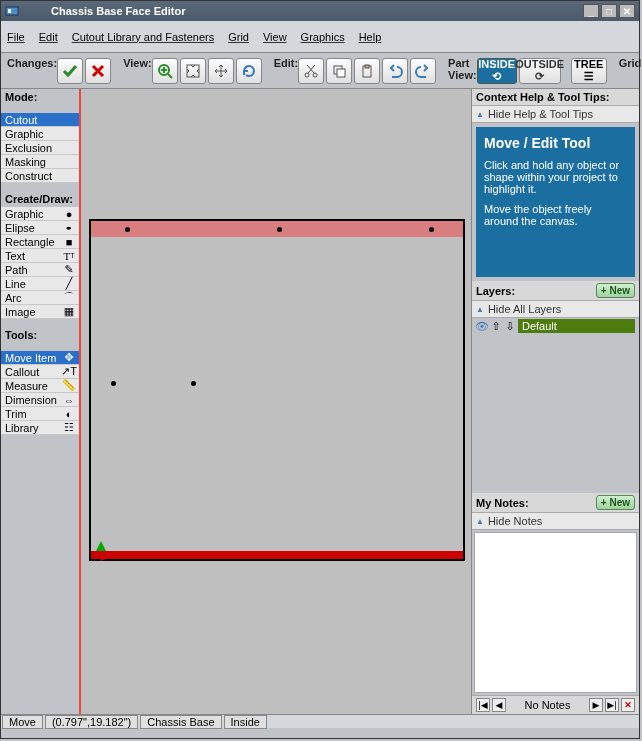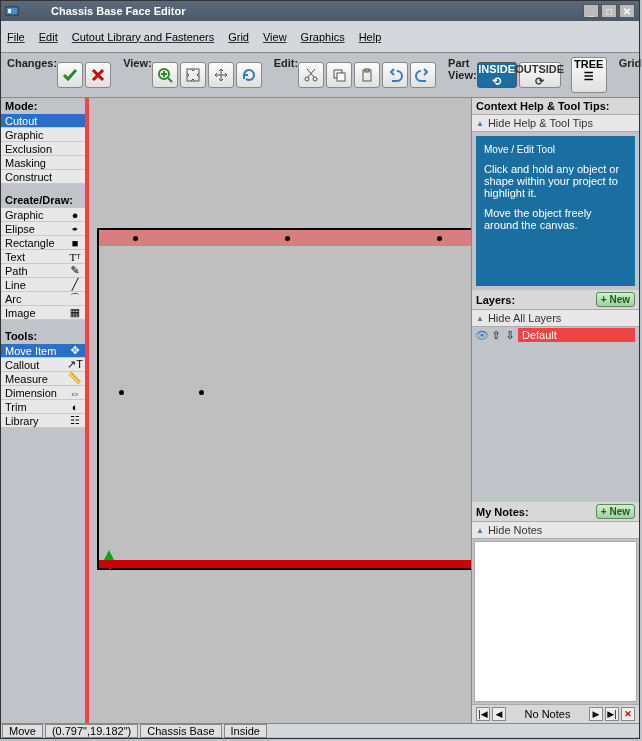--- a/index.html
+++ b/index.html
@@ -13,45 +13,45 @@
 .menubar span { text-decoration: underline; text-decoration-color: #333; }
 .toolbar-area { display: flex; padding: 4px 6px; gap: 12px; border-bottom: 1px solid #888; background: #c0c4c8; }
 .tb-group { display: flex; }
 .tb-label { font-weight: bold; color: #222; margin-bottom: 2px; }
 .tb-row { display: flex; gap: 2px; align-items: center; }
 .tb-btn { width: 26px; height: 26px; background: linear-gradient(#fcfcfc,#e0e0e0); border: 1px solid #888; border-radius: 3px; display: flex; align-items: center; justify-content: center; cursor: pointer; }
 .tb-btn.green svg { color: #2a8a2a; }
 .tb-btn.red svg { color: #c00; }
 .inside-btn { background: #1a6ea0; color: #fff; font-size: 9px; font-weight: bold; padding: 2px 4px; border: 1px solid #555; border-radius: 3px; height: 26px; width: 40px; display: flex; flex-direction: column; align-items: center; justify-content: center; }
 .outside-btn { background: linear-gradient(#fcfcfc,#e0e0e0); color: #333; font-size: 9px; font-weight: bold; padding: 2px 4px; border: 1px solid #888; border-radius: 3px; height: 26px; width: 42px; display: flex; flex-direction: column; align-items: center; justify-content: center; }
-.tree-btn { background: linear-gradient(#fcfcfc,#e0e0e0); border: 1px solid #888; border-radius: 3px; height: 36px; width: 36px; display: flex; flex-direction: column; align-items: center; justify-content: flex-start; font-size: 9px; font-weight: bold; }
+.tree-btn { background: linear-gradient(#fcfcfc,#e0e0e0); border: 1px solid #888; border-radius: 3px; height: 26px; width: 36px; display: flex; flex-direction: column; align-items: center; justify-content: flex-end; font-size: 9px; font-weight: bold; }
 .grid-checks { display: flex; gap: 20px; }
 .grid-checks .gc { display: flex; flex-direction: column; align-items: center; font-size: 9px; color: #444; }
 .grid-checks .gc .box { width: 14px; height: 14px; border: 1px solid #888; background: #fff; margin-top: 1px; }
 .main { display: flex; height: calc(100% - 20px - 18px - 56px - 18px); }
-.left-panel { width: 88px; background: #c0c4c8; border-right: 4px solid #ef4444; }
+.left-panel { width: 80px; background: #c0c4c8; border-right: 2px solid #ef4444; }
 .panel-header { font-weight: bold; padding: 2px 4px; background: #c0c4c8; color: #000; }
 .list-item { display: flex; align-items: center; justify-content: space-between; padding: 1px 4px; height: 14px; background: #e8e8e8; border-bottom: 1px solid #c8c8c8; cursor: pointer; }
-.list-item.selected { background: #2a70c8; color: #fff; }
+.list-item.selected { background: #2a70c8; color: #fff; margin-top: 8px; }
 .canvas-area { flex: 1; background: #bfbfbf; position: relative; overflow: hidden; }
 .shape-outer { position: absolute; left: 8px; top: 130px; width: 376px; height: 342px; border: 2px solid #000; }
 .shape-top { position: absolute; left: 0; top: 0; right: 0; height: 16px; background: rgba(230,90,90,0.65); }
 .shape-bottom { position: absolute; left: 0; bottom: 0; right: 0; height: 8px; background: #c00; }
 .dot { position: absolute; width: 5px; height: 5px; background: #000; border-radius: 50%; }
 .origin-y { position: absolute; left: 5px; bottom: 8px; width: 0; height: 0; border-left: 5px solid transparent; border-right: 5px solid transparent; border-bottom: 10px solid #0a0; }
 .origin-x { position: absolute; left: 10px; bottom: -2px; width: 0; height: 0; border-top: 5px solid transparent; border-bottom: 5px solid transparent; border-left: 10px solid #c00; }
 .right-panel { width: 168px; background: #c0c4c8; border-left: 1px solid #888; display: flex; flex-direction: column; }
 .rp-header { font-weight: bold; padding: 2px 4px; background: #d8d8d8; border-bottom: 1px solid #aaa; display: flex; justify-content: space-between; align-items: center; }
 .rp-sub { padding: 2px 4px; background: #e8e8e8; border-bottom: 1px solid #aaa; display: flex; align-items: center; gap: 4px; color: #333; }
 .tip-box { background: #1a6ea0; color: #fff; margin: 4px; padding: 8px; height: 150px; }
-.tip-box .tip-title { font-weight: normal; font-size: 10px; margin-bottom: 8px; }
+.tip-box .tip-title { font-weight: bold; font-size: 14px; margin-bottom: 8px; }
 .tip-box p { margin-bottom: 8px; font-size: 11px; }
 .new-btn { background: linear-gradient(#d0f0d0,#a0d0a0); border: 1px solid #5a8a5a; border-radius: 3px; padding: 1px 4px; font-size: 10px; font-weight: bold; color: #1a5a1a; cursor: pointer; }
 .layer-row { display: flex; align-items: center; gap: 2px; padding: 1px 4px; }
-.layer-row .lname { background: #ef4444; color: #fff; flex: 1; padding: 1px 4px; }
+.layer-row .lname { background: #4d7c0f; color: #fff; flex: 1; padding: 1px 4px; }
 .notes-area { flex: 1; background: #fff; margin: 2px; border: 1px solid #aaa; }
 .notes-nav { display: flex; align-items: center; gap: 2px; padding: 2px 4px; background: #d8d8d8; border-top: 1px solid #aaa; }
 .notes-nav .nav-btn { width: 14px; height: 14px; border: 1px solid #888; background: #eee; display: flex; align-items: center; justify-content: center; font-size: 9px; cursor: pointer; }
 .statusbar { height: 14px; background: #d4d8dc; border-top: 1px solid #888; display: flex; align-items: center; }
 .statusbar > div { border: 1px solid #888; padding: 1px 6px; margin: 1px; background: #e0e0e0; height: 14px; display: flex; align-items: center; }
 .triangle-toggle { color: #4a7ab0; font-size: 8px; }
 .mini-ico { width: 12px; height: 12px; display: inline-flex; align-items: center; justify-content: center; }
 </style>
 </head>
 <body>

